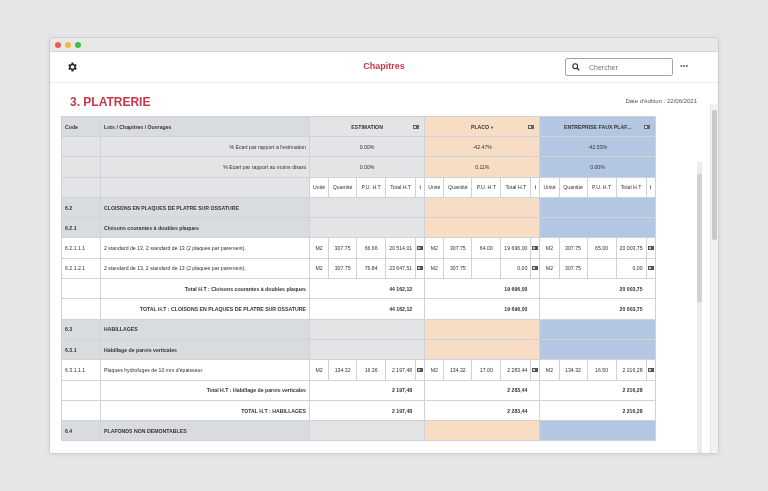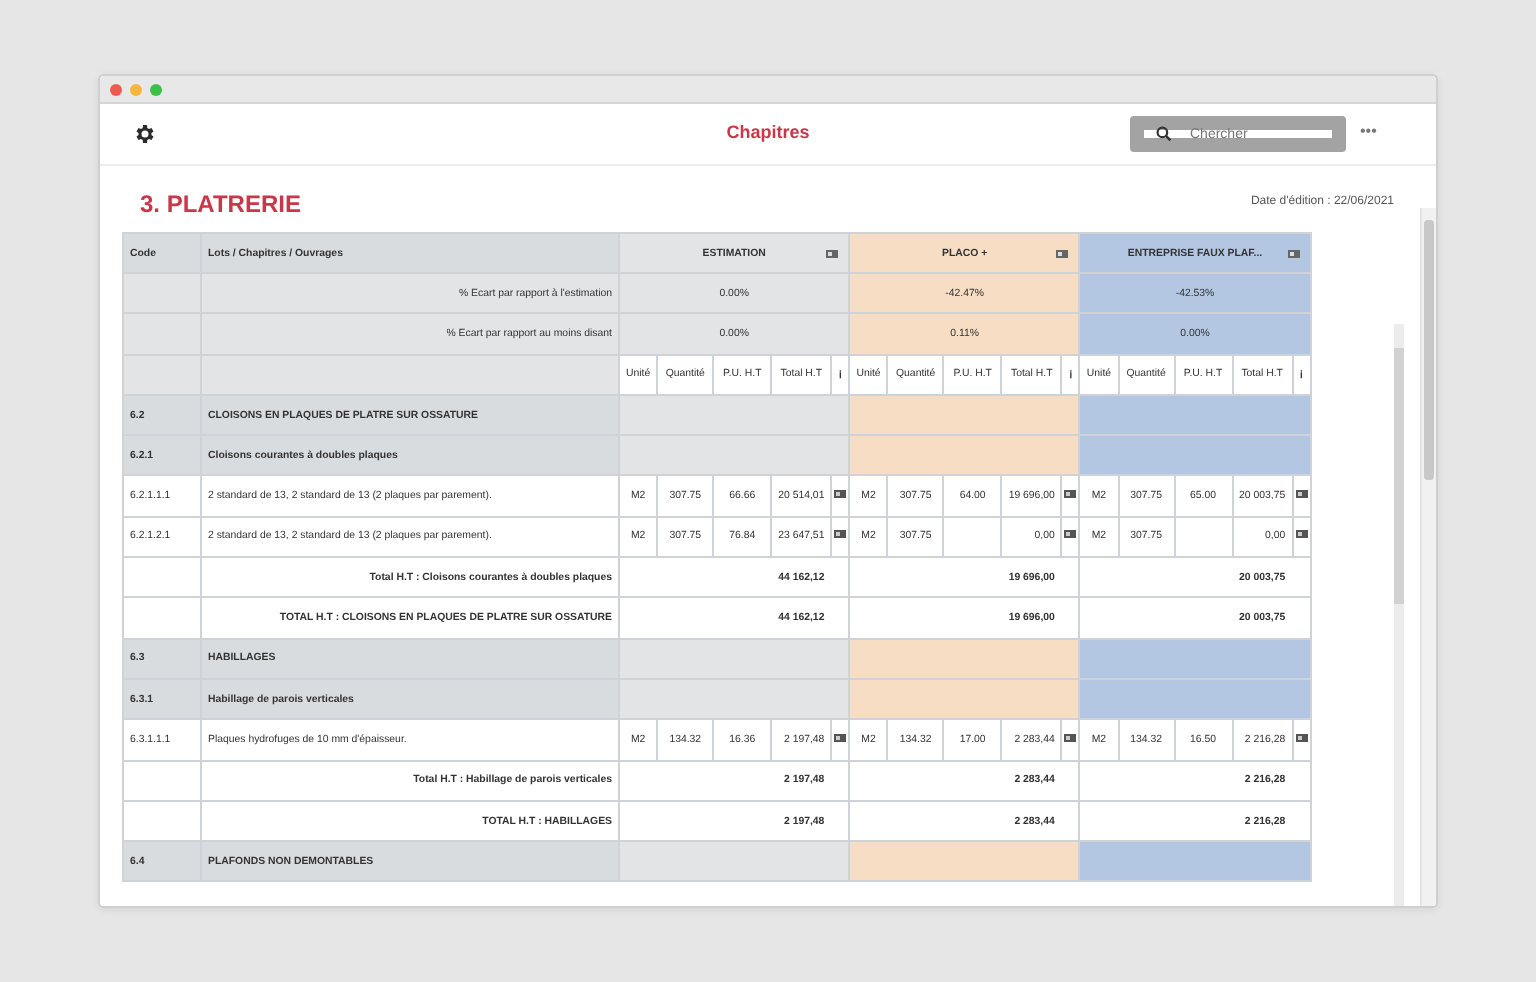--- a/index.html
+++ b/index.html
@@ -11,21 +11,21 @@
     box-shadow: 0 1px 4px rgba(0,0,0,0.08); overflow: hidden;
   }
   .titlebar { height: 14px; background: #e8e8e8; border-bottom: 1px solid #d5d5d5; position: relative; }
   .dot { position: absolute; top: 4px; width: 6px; height: 6px; border-radius: 50%; }
   .dot.red { left: 5px; background: #ee5a52; }
   .dot.yellow { left: 15px; background: #f5b73c; }
   .dot.green { left: 25px; background: #3dc04a; }
   .appbar { height: 31px; position: relative; border-bottom: 1px solid #ececec; background: #fff; }
   .gear { position: absolute; left: 16px; top: 9px; width: 12px; height: 12px; }
   .app-title { position: absolute; left: 0; right: 0; top: 9px; text-align: center; font-size: 9px; font-weight: bold; color: #c9374a; }
-  .search { position: absolute; left: 515px; top: 6px; width: 108px; height: 18px; border: 7px solid #a3a3a3; border-radius: 2px; display: flex; align-items: center; }
+  .search { position: absolute; left: 515px; top: 6px; width: 108px; height: 18px; border: 1px solid #a3a3a3; border-radius: 2px; display: flex; align-items: center; }
   .search svg { margin-left: 6px; }
   .search input { border: none; outline: none; font-size: 7px; color: #888; margin-left: 9px; width: 70px; font-family: "Liberation Sans", sans-serif; background: transparent; }
   .more { position: absolute; left: 630px; top: 9px; font-size: 8px; color: #777; letter-spacing: 0px; }
   .content { position: absolute; top: 46px; left: 0; right: 0; bottom: 0; background: #fff; }
   .page-title { position: absolute; left: 20px; top: 11px; font-size: 12px; font-weight: bold; color: #c9374a; }
   .edit-date { position: absolute; right: 21px; top: 14px; font-size: 6px; color: #555; }
   .vscroll-outer { position: absolute; right: 0; top: 20px; width: 8px; bottom: 0; background: #f1f1f1; border-left: 1px solid #e4e4e4; }
   .vscroll-outer .thumb { position: absolute; left: 1px; top: 6px; width: 5px; height: 130px; background: #c8c8c8; border-radius: 2px; }
   .vscroll-inner { position: absolute; left: 647px; top: 78px; width: 5px; height: 323px; background: #ececec; }
   .vscroll-inner .thumb { position: absolute; left: 0; top: 12px; width: 5px; height: 128px; background: #d2d2d2; }

